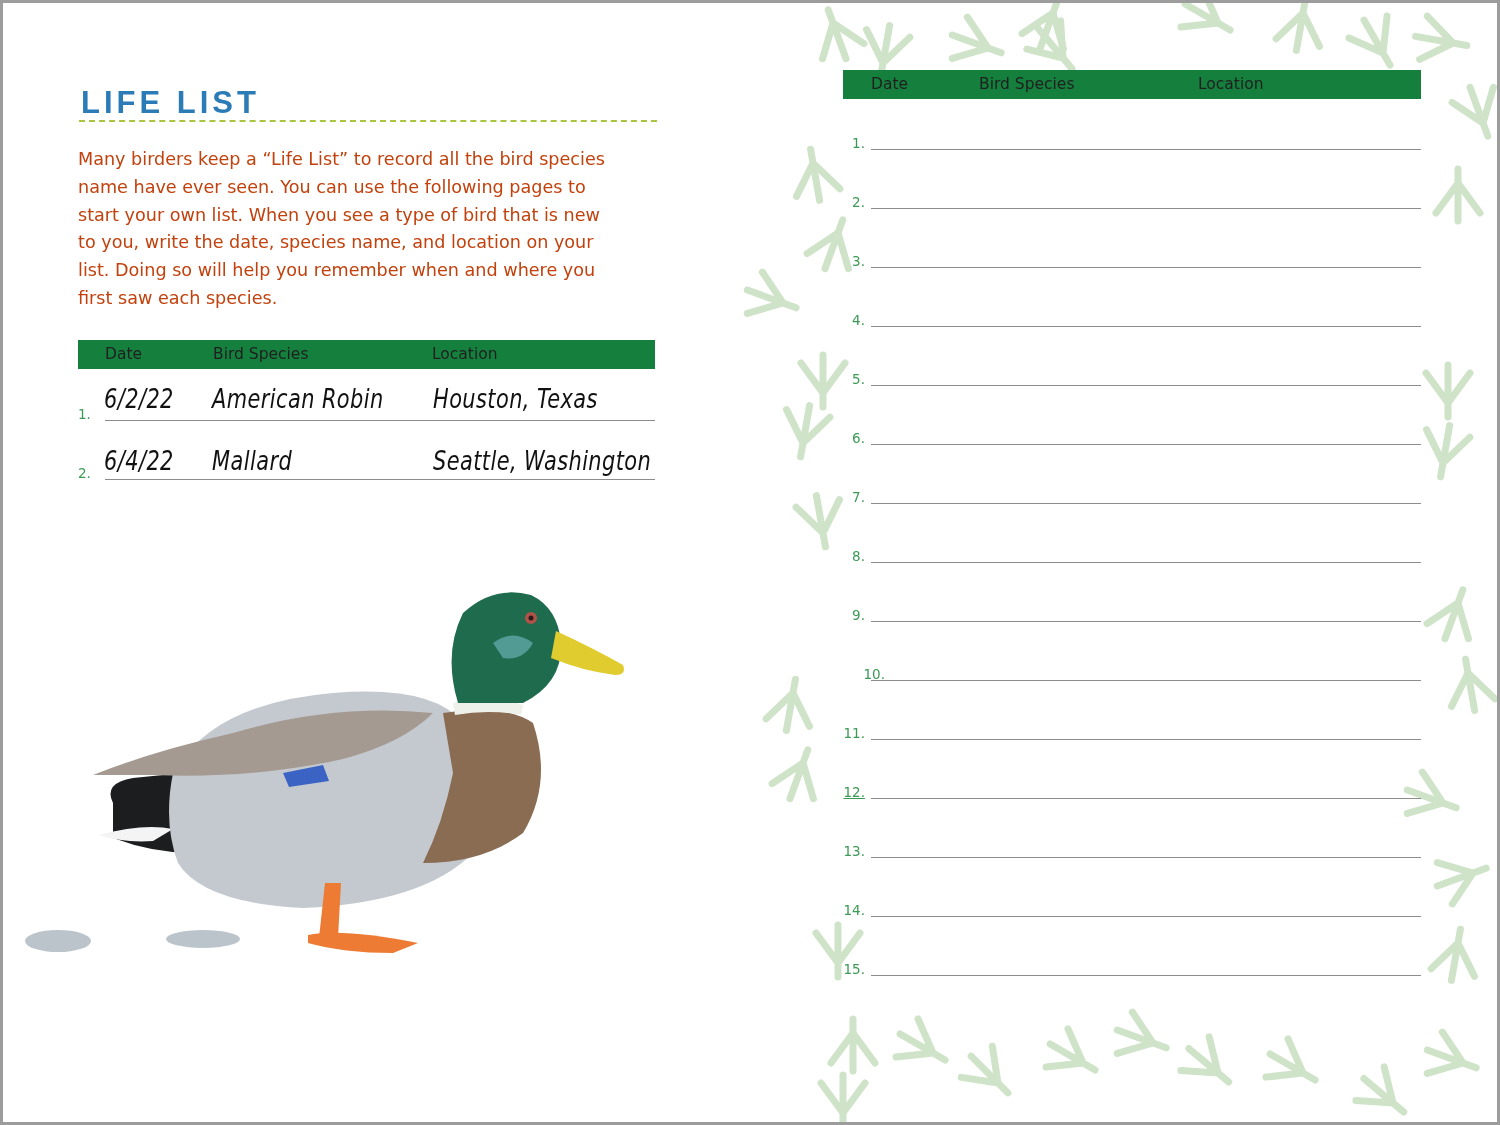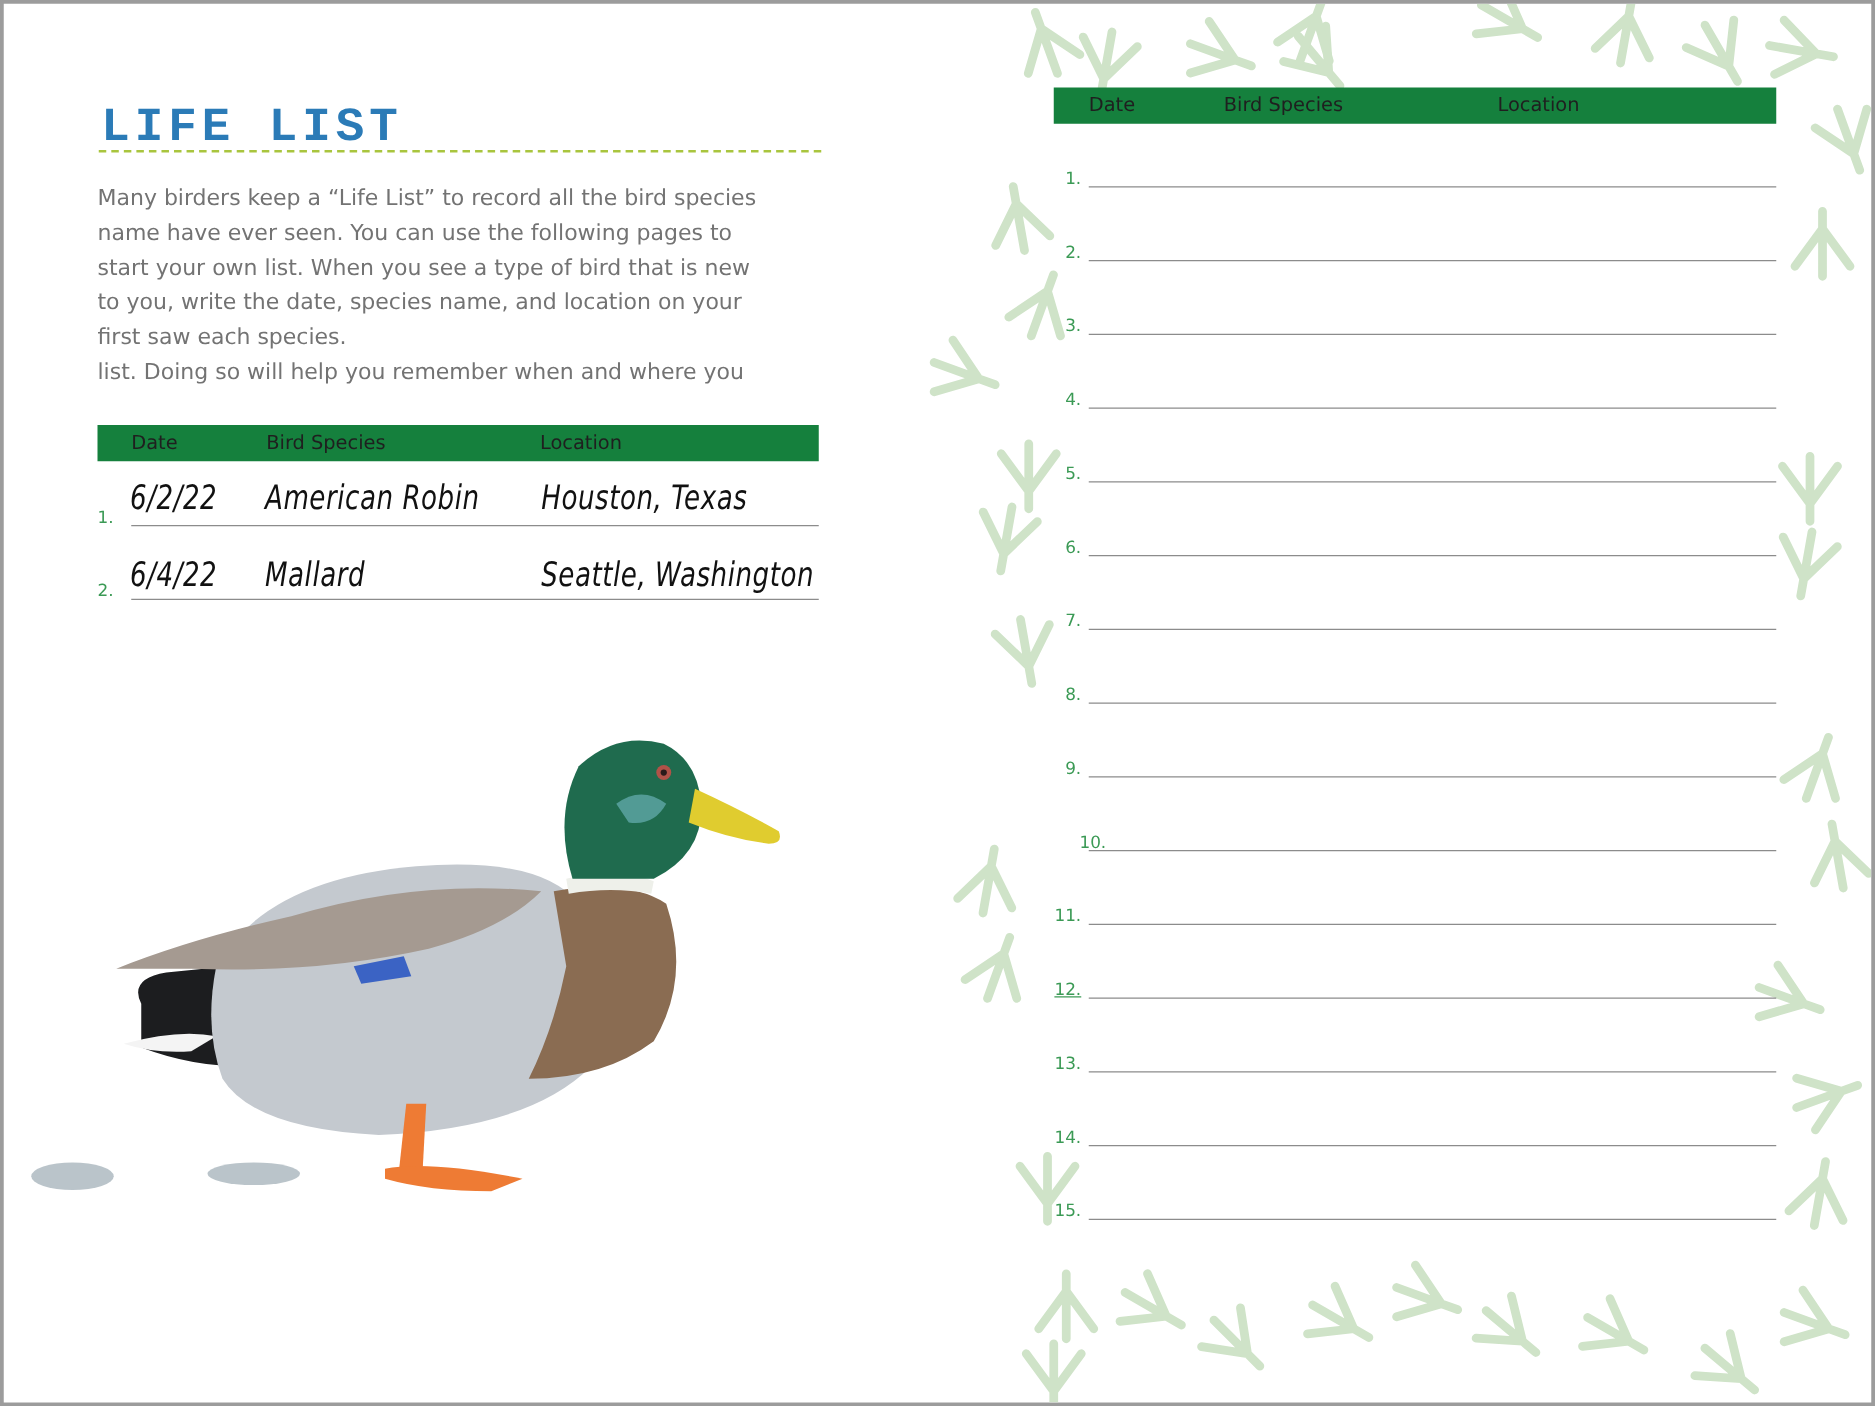--- a/index.html
+++ b/index.html
@@ -9,32 +9,32 @@
     font-family: "DejaVu Sans", sans-serif;
   }
   .spread {
     position: absolute; left: 3px; top: 3px; width: 1494px; height: 1119px;
     background: #ffffff; overflow: hidden;
   }
 
   
   .title {
     position: absolute; left: 78px; top: 80px;
-    font-family: Liberation Mono, monospace; font-weight: bold;
-    font-size: 38px; letter-spacing: 4px; color: #2b7bb7;
+    font-family: Liberation Sans, sans-serif; font-weight: bold;
+    font-size: 31px; letter-spacing: 4px; color: #2b7bb7;
     line-height: 40px;
   }
   .title-rule {
     position: absolute; left: 76px; top: 117px; width: 578px; height: 0;
     border-top: 2.5px dashed #a9c53e;
   }
   .intro {
     position: absolute; left: 75px; top: 143px; width: 590px;
     font-family: "DejaVu Sans", sans-serif; font-size: 17.6px; line-height: 27.8px;
-    color: #737373; font-weight: normal;
+    color: #c2410c; font-weight: normal;
   }
   .band {
     position: absolute; background: #15803d; height: 29px;
   }
   .band-label {
     position: absolute; top: 0; line-height: 29px;
     font-family: "DejaVu Sans", sans-serif; font-size: 15.5px; color: #1f1f1f;
   }
   .row-line {
     position: absolute; height: 0; border-top: 1.5px solid #8c8c8c;
@@ -106,22 +106,22 @@
   </svg>
 
   <div class="title">LIFE LIST</div>
   <div class="title-rule"></div>
 
   <div class="intro">
     <div>Many birders keep a “Life List” to record all the bird species</div>
     <div>name have ever seen. You can use the following pages to</div>
     <div>start your own list. When you see a type of bird that is new</div>
     <div>to you, write the date, species name, and location on your</div>
+    <div>list. Doing so will help you remember when and where you</div>
     <div>first saw each species.</div>
-    <div>list. Doing so will help you remember when and where you</div>
   </div>
 
   <div class="band" style="left:75px; top:337px; width:577px;">
     <span class="band-label" style="left:27px;">Date</span>
     <span class="band-label" style="left:135px;">Bird Species</span>
     <span class="band-label" style="left:354px;">Location</span>
   </div>
 
   <div>
     <span class="row-num left" style="left:75px; top:403px;">1.</span>

